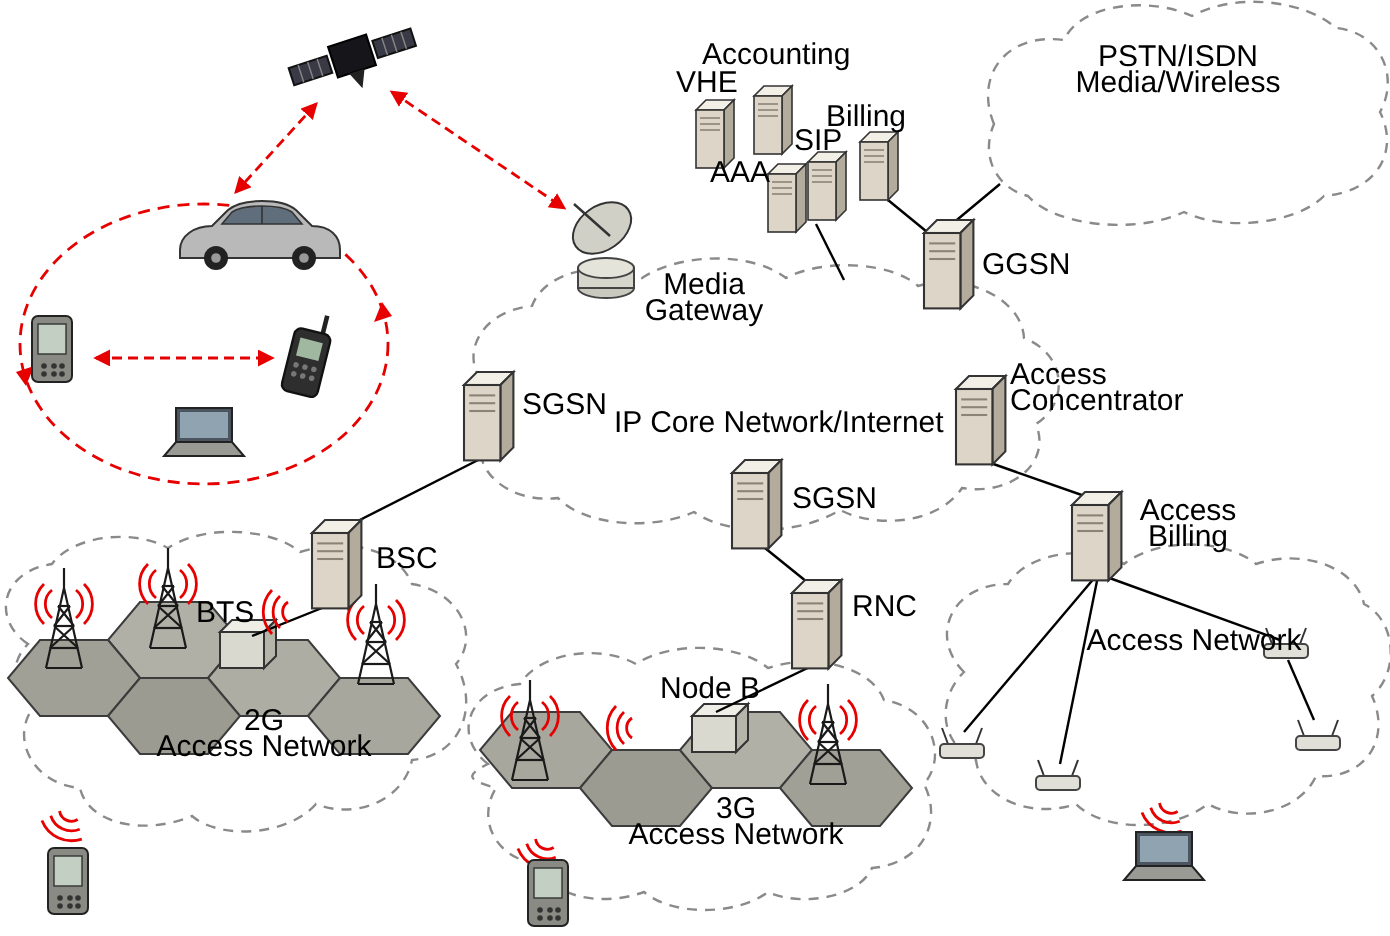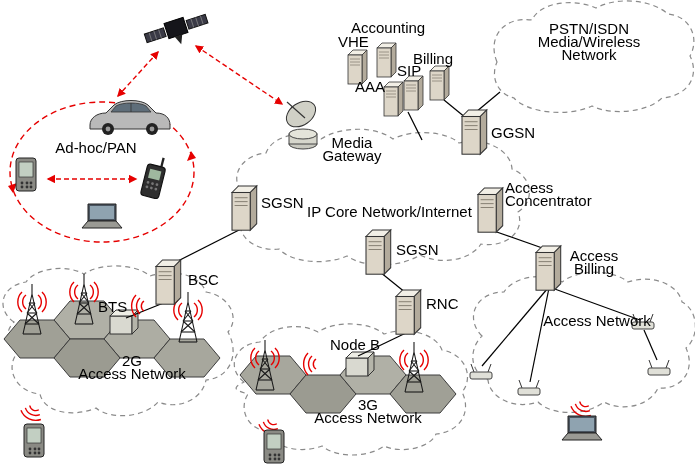--- a/index.html
+++ b/index.html
@@ -223,21 +223,20 @@
 
 <div class="lbl" style="left:351px;top:21px">Accounting</div>
 <div class="lbl" style="left:338px;top:35px">VHE</div>
 <div class="lbl" style="left:355px;top:80px">AAA</div>
 <div class="lbl" style="left:397px;top:64px">SIP</div>
 <div class="lbl" style="left:413px;top:52px">Billing</div>
 
 <div class="lbl ctr" style="left:513px;top:22px;width:152px">
   <div>PSTN/ISDN</div>
   <div>Media/Wireless</div>
-  <div>Network</div>
 </div>
 
 <div class="lbl" style="left:491px;top:126px">GGSN</div>
 
 <div class="lbl ctr" style="left:320px;top:136px;width:64px">
   <div>Media</div>
   <div>Gateway</div>
 </div>
 
 <div class="lbl" style="left:261px;top:196px">SGSN</div>
@@ -268,16 +267,15 @@
 <div class="lbl ctr" style="left:297px;top:398px;width:142px">
   <div>3G</div>
   <div>Access Network</div>
 </div>
 
 <div class="lbl ctr" style="left:527px;top:314px;width:140px">
   <div>Access Network</div>
 </div>
 
 <div class="lbl ctr" style="left:31px;top:141px;width:130px">
-  <div>Ad-hoc/PAN</div>
 </div>
 
 </div>
 
 </body></html>

